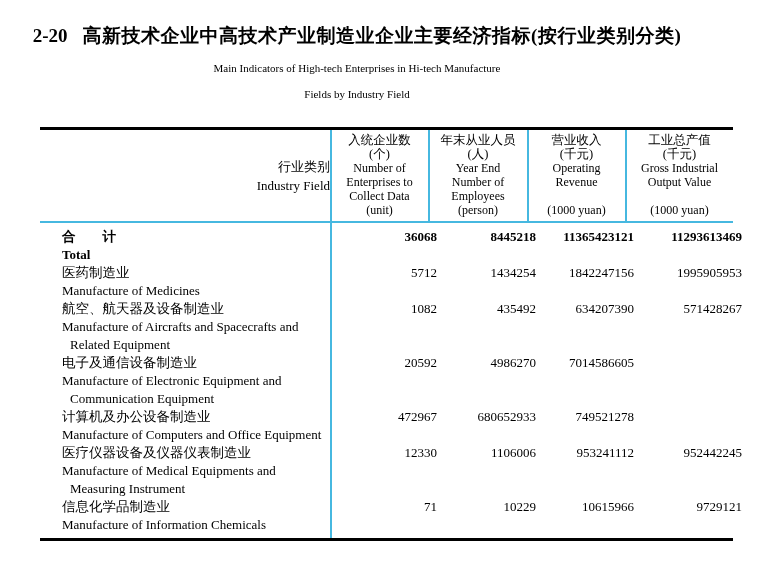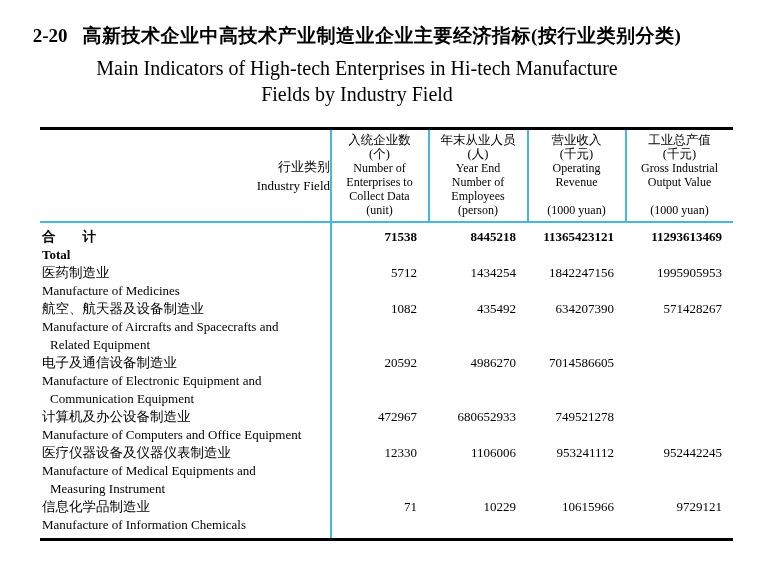--- a/index.html
+++ b/index.html
@@ -20,21 +20,21 @@
     text-align: center;
     font-size: 19px;
     font-weight: bold;
     letter-spacing: 0.5px;
     line-height: 24px;
     white-space: nowrap;
   }
   .title-zh .num { margin-right: 15px; letter-spacing: 0; }
   .title-en {
     text-align: center;
-    font-size: 20px;
+    font-size: 11px;
     line-height: 26px;
   }
   .title-en.first { margin-top: 7px; }
 
   
   .stat-table {
     margin: 20px 0 0 40px;
     width: 693px;
     border-top: 3px solid var(--ink);
     border-bottom: 3px solid var(--ink);
@@ -64,21 +64,21 @@
 
   
   .tbody { position: relative; padding: 5px 0 4px 0; }
   .tbody::before {
     content: "";
     position: absolute;
     left: 290px; top: 0; bottom: 0;
     width: 2px;
     background: var(--accent);
   }
-  .trow { font-size: 13px; }
+  .trow { font-size: 13px; margin-left: 20px; }
   .trow.bold { font-weight: bold; }
   .row-line {
     display: grid;
     grid-template-columns: 290px 98px 99px 98px 108px;
     line-height: 18px;
   }
   .zh-name { padding-left: 2px; font-size: 13.5px; white-space: nowrap; }
   .val { text-align: right; padding-right: 11px; font-variant-numeric: tabular-nums; }
   .en-line { line-height: 18px; padding-left: 2px; width: 290px; white-space: nowrap; }
   .en-line.cont { padding-left: 10px; }
@@ -132,21 +132,21 @@
           <div class="en">Gross Industrial</div>
           <div class="en">Output Value</div>
           <div class="en unit-en">(1000 yuan)</div>
         </div>
       </div>
     <div class="tbody">
 
     <div class="trow bold">
           <div class="row-line">
             <div class="zh-name">合　　计</div>
-            <div class="val">71538</div>
+            <div class="val">36068</div>
             <div class="val">8445218</div>
             <div class="val">11365423121</div>
             <div class="val">11293613469</div>
           </div>
           <div class="en-line">Total</div>
         </div>
         <div class="trow">
           <div class="row-line">
             <div class="zh-name">医药制造业</div>
             <div class="val">5712</div>

